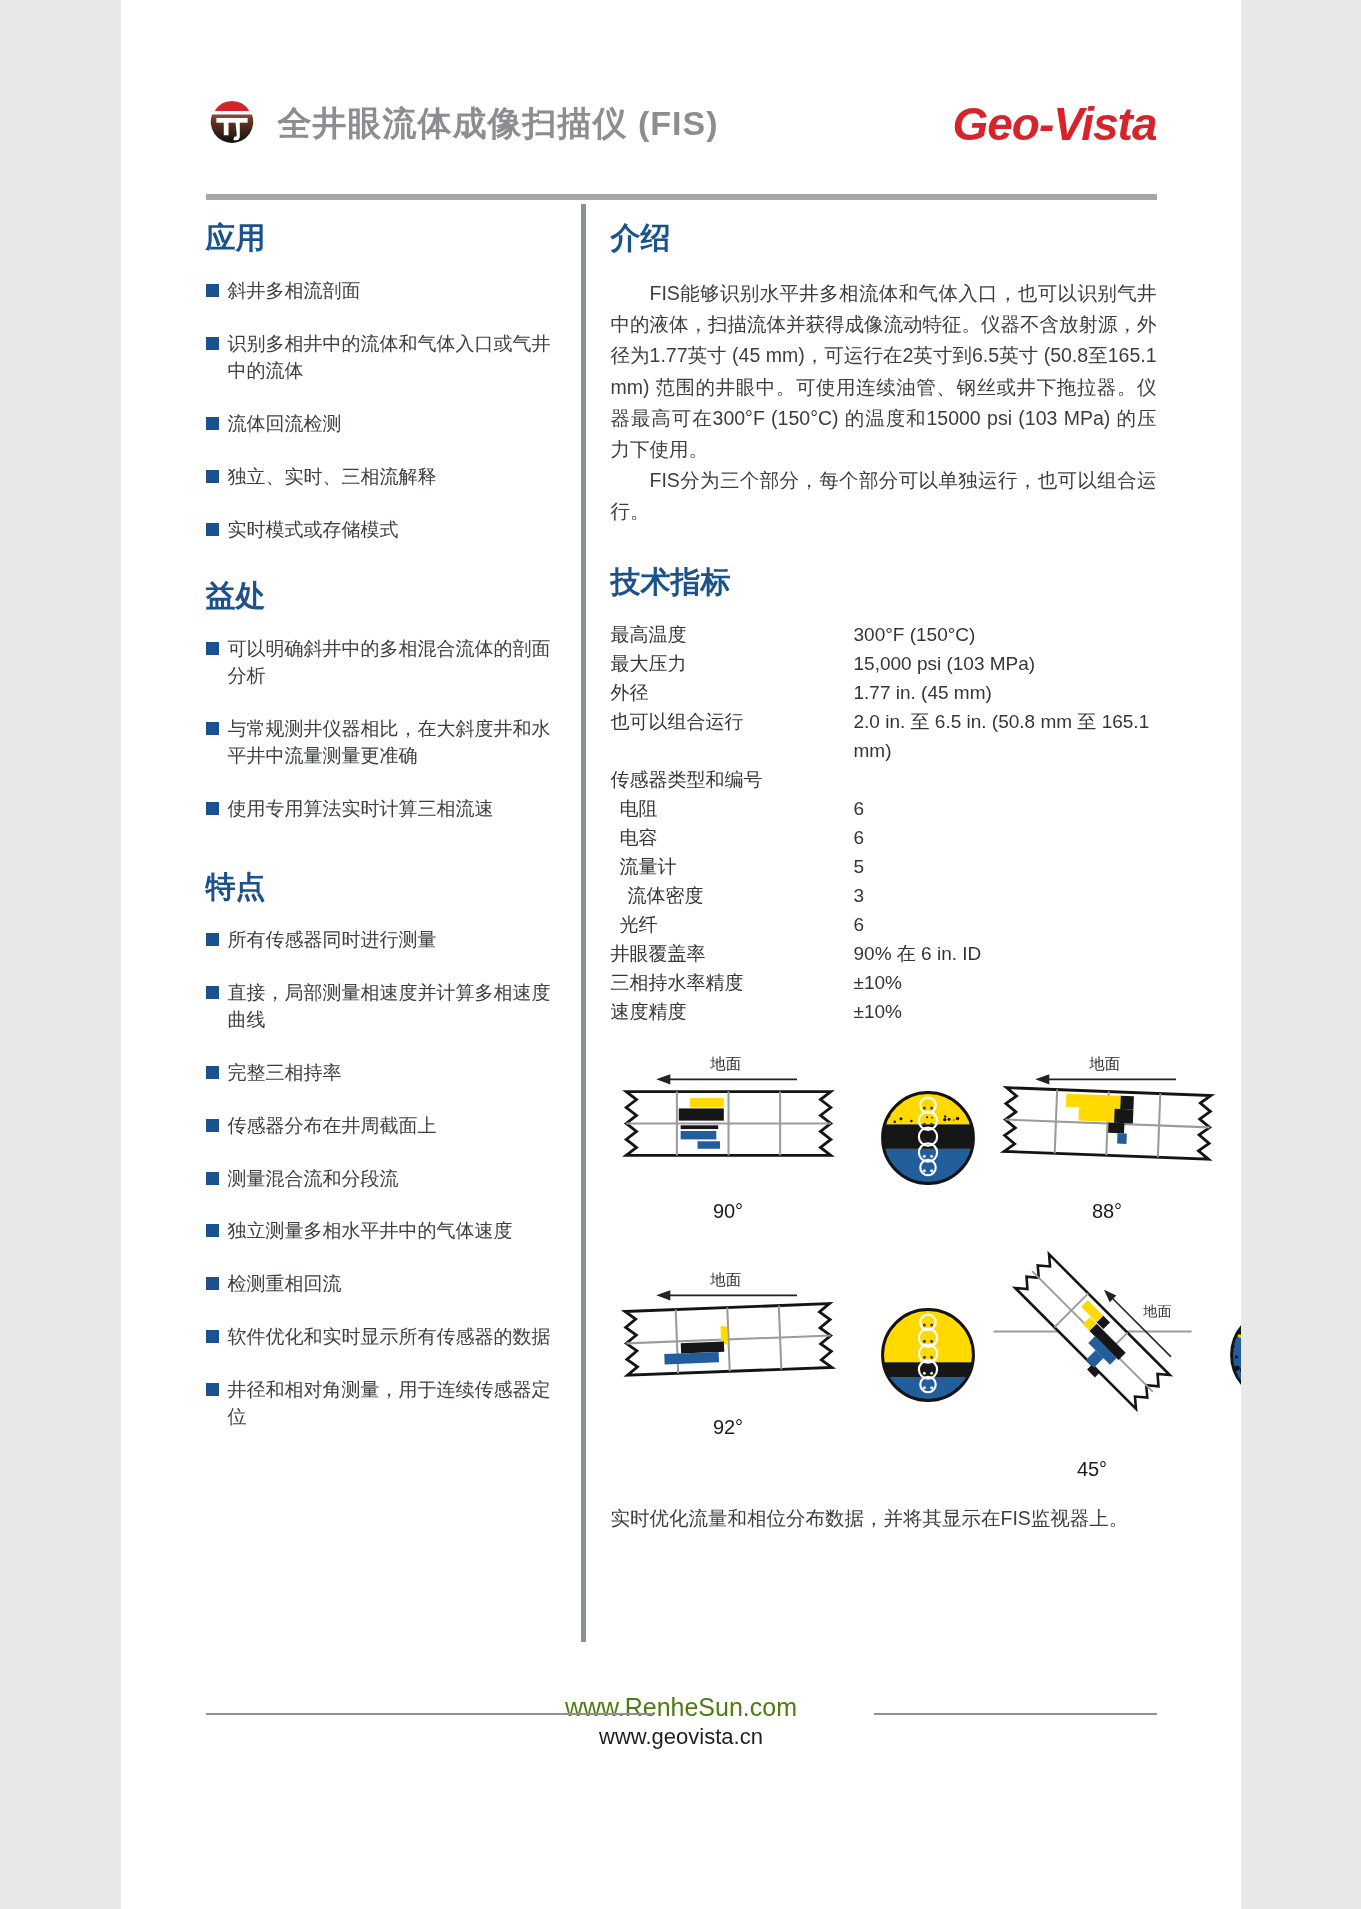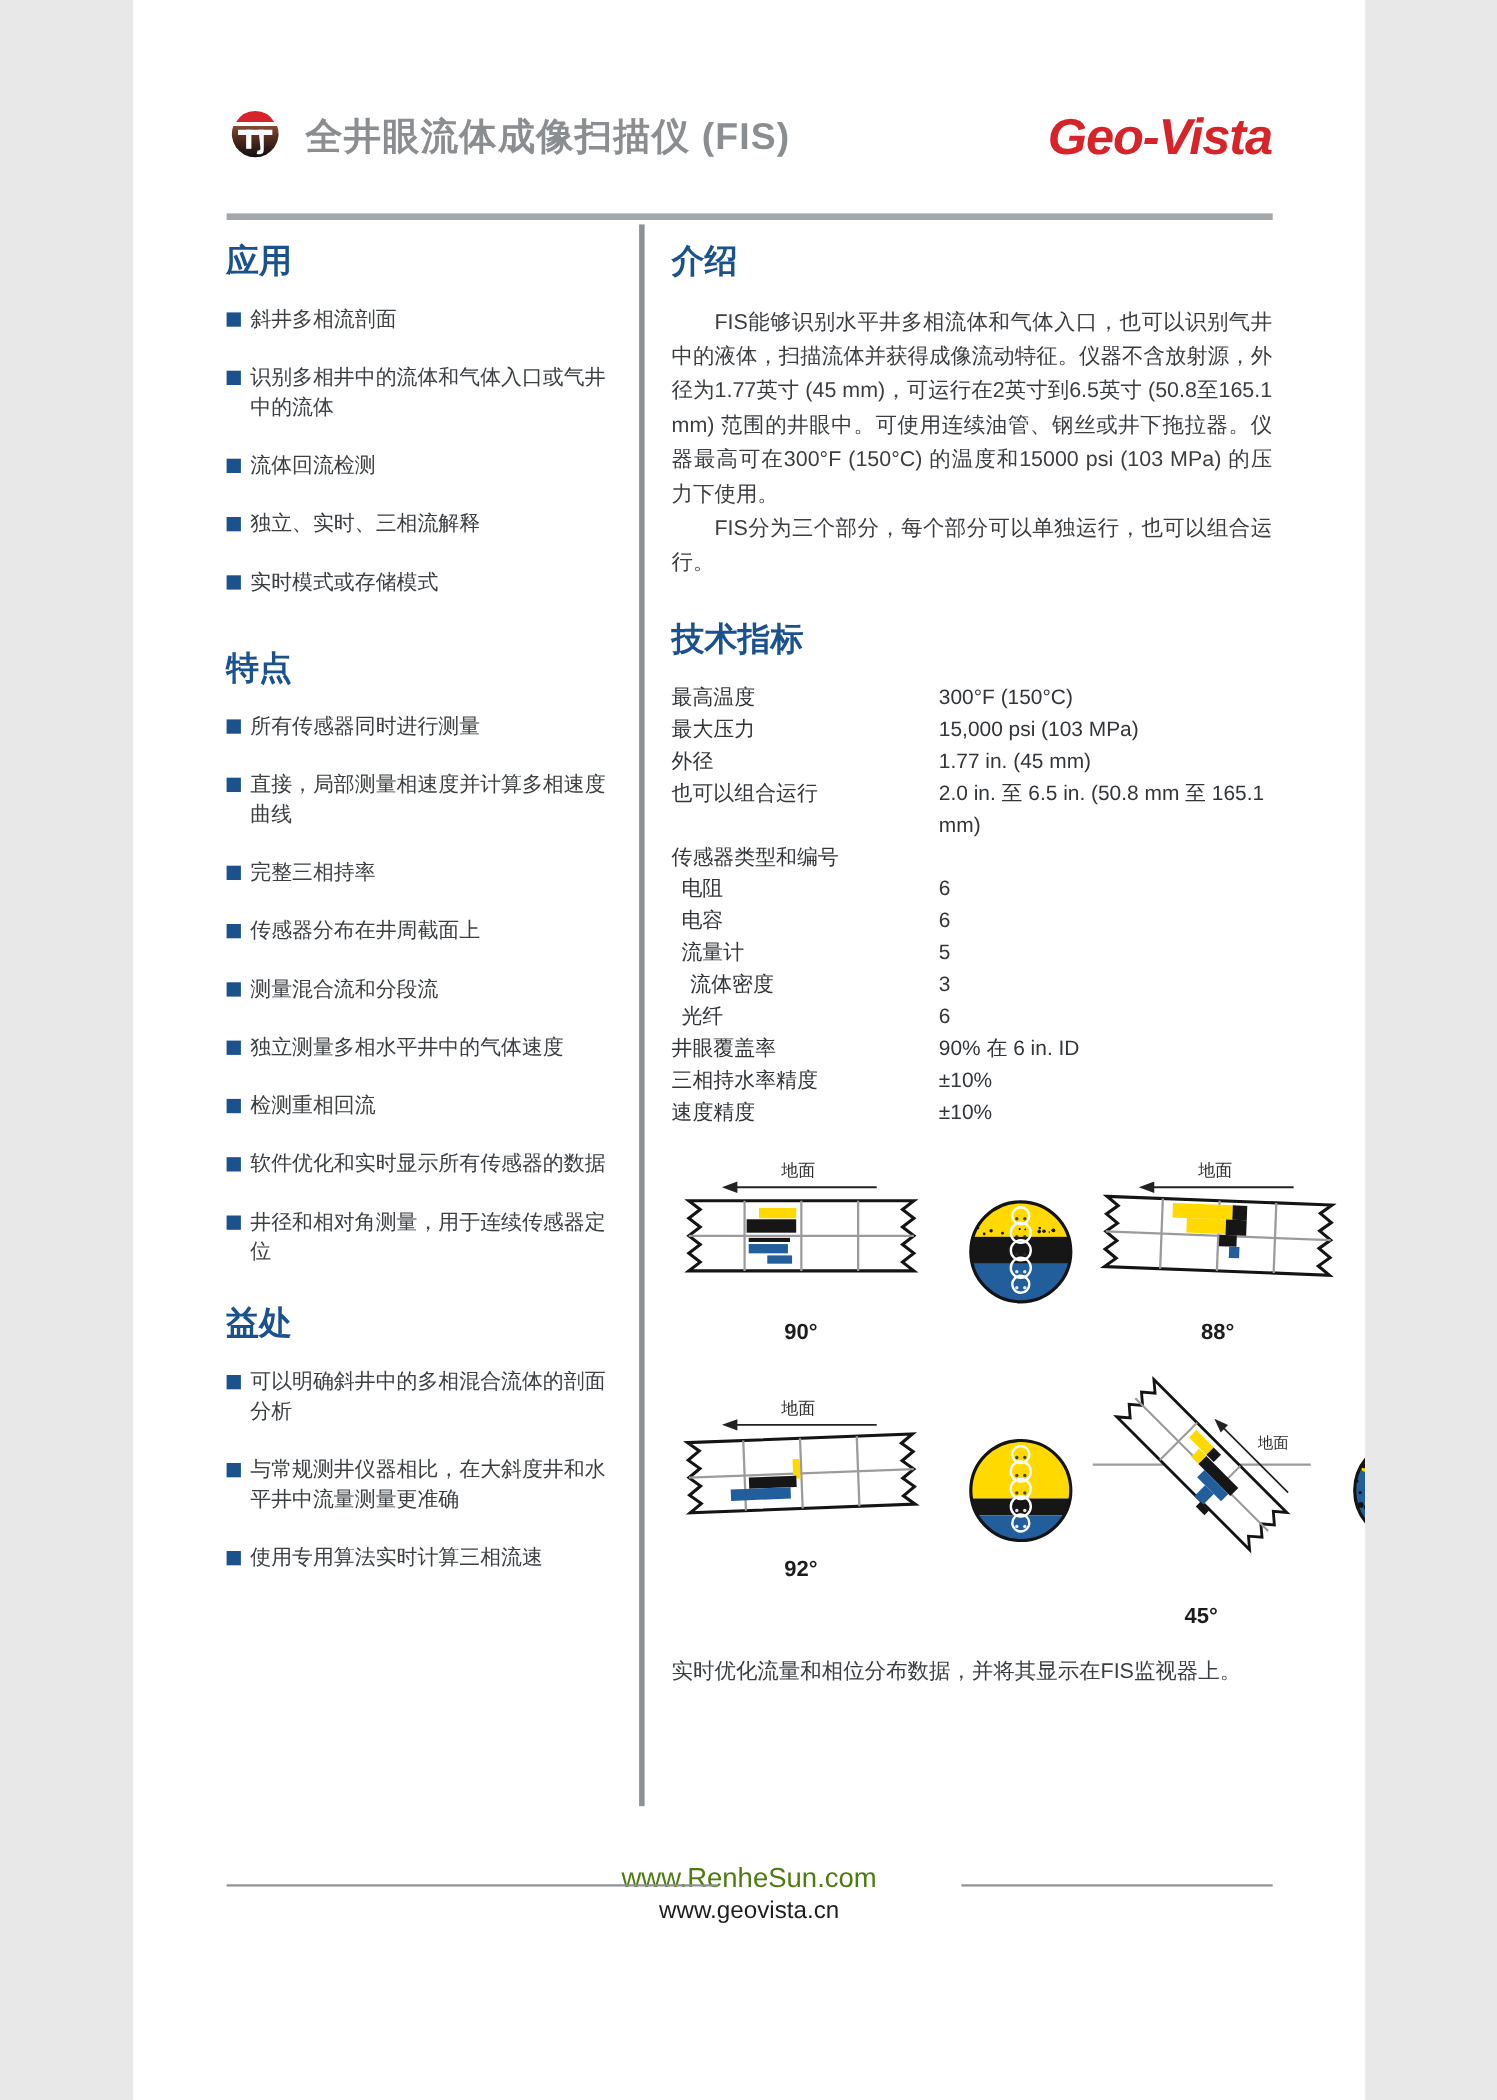--- a/index.html
+++ b/index.html
@@ -32,21 +32,21 @@
   .specs-h{margin-top:36px;margin-bottom:20px;}
   .spec-row{display:flex;font-size:19px;line-height:29px;color:#333639;}
   .spec-label{width:243px;flex:none;box-sizing:border-box;}
   .spec-row.indent-1 .spec-label{padding-left:9px;}
   .spec-row.indent-2 .spec-label{padding-left:17px;}
   .spec-value{flex:1;}
   
   .diagram-grid{display:grid;grid-template-columns:1fr 1fr;column-gap:12px;row-gap:6px;margin-top:28px;}
   .diagram-cell{display:flex;align-items:center;}
   .pipe-col{display:flex;flex-direction:column;align-items:center;gap:22px;}
-  .angle-label{font-size:20px;color:#1c1c1c;margin-top:2px;font-weight:bold;}
+  .angle-label{font-size:20px;color:#1c1c1c;margin-top:2px;}
   .xsec{width:100px;height:100px;margin-left:32px;flex:none;}
   .surf{font-size:16.5px;fill:#2e2e2e;text-anchor:middle;font-weight:500;}
   .caption{margin-top:24px;font-size:19.5px;color:#3b3e41;}
   
   .footer{position:absolute;left:85px;right:84px;top:1692px;text-align:center;}
   .fline{position:absolute;top:21px;height:2px;background:#8d9194;}
   .fline.left{left:0;width:447px;}
   .fline.right{left:668px;right:0;}
   .url1{font-size:25px;color:#4d7c0f;line-height:1.25;}
   .url2{font-size:22px;color:#1f1f1f;line-height:1.3;}
@@ -142,20 +142,39 @@
             <span class="sq"></span>
             <span>独立、实时、三相流解释</span>
           </li>
             <li class="bullet-item">
             <span class="sq"></span>
             <span>实时模式或存储模式</span>
           </li>
           </ul>
       </section>
 
+      <section class="side-section">
+        <h2 class="blue-h">益处</h2>
+        <ul class="bullet-list">
+
+        <li class="bullet-item">
+            <span class="sq"></span>
+            <span>可以明确斜井中的多相混合流体的剖面分析</span>
+          </li>
+            <li class="bullet-item">
+            <span class="sq"></span>
+            <span>与常规测井仪器相比，在大斜度井和水平井中流量测量更准确</span>
+          </li>
+            <li class="bullet-item">
+            <span class="sq"></span>
+            <span>使用专用算法实时计算三相流速</span>
+          </li>
+          </ul>
+      </section>
+
       <section class="side-section gap-lg">
         <h2 class="blue-h">特点</h2>
         <ul class="bullet-list">
 
         <li class="bullet-item">
             <span class="sq"></span>
             <span>所有传感器同时进行测量</span>
           </li>
             <li class="bullet-item">
             <span class="sq"></span>
@@ -181,39 +200,20 @@
             <span class="sq"></span>
             <span>检测重相回流</span>
           </li>
             <li class="bullet-item">
             <span class="sq"></span>
             <span>软件优化和实时显示所有传感器的数据</span>
           </li>
             <li class="bullet-item">
             <span class="sq"></span>
             <span>井径和相对角测量，用于连续传感器定位</span>
-          </li>
-          </ul>
-      </section>
-
-      <section class="side-section">
-        <h2 class="blue-h">益处</h2>
-        <ul class="bullet-list">
-
-        <li class="bullet-item">
-            <span class="sq"></span>
-            <span>可以明确斜井中的多相混合流体的剖面分析</span>
-          </li>
-            <li class="bullet-item">
-            <span class="sq"></span>
-            <span>与常规测井仪器相比，在大斜度井和水平井中流量测量更准确</span>
-          </li>
-            <li class="bullet-item">
-            <span class="sq"></span>
-            <span>使用专用算法实时计算三相流速</span>
           </li>
           </ul>
       </section>
     </div>
 
     <div class="right-col">
 
       <h2 class="blue-h intro-h">介绍</h2>
       <div class="intro">
         <p>FIS能够识别水平井多相流体和气体入口，也可以识别气井中的液体，扫描流体并获得成像流动特征。仪器不含放射源，外径为1.77英寸 (45 mm)，可运行在2英寸到6.5英寸 (50.8至165.1 mm) 范围的井眼中。可使用连续油管、钢丝或井下拖拉器。仪器最高可在300°F (150°C) 的温度和15000 psi (103 MPa) 的压力下使用。</p>

